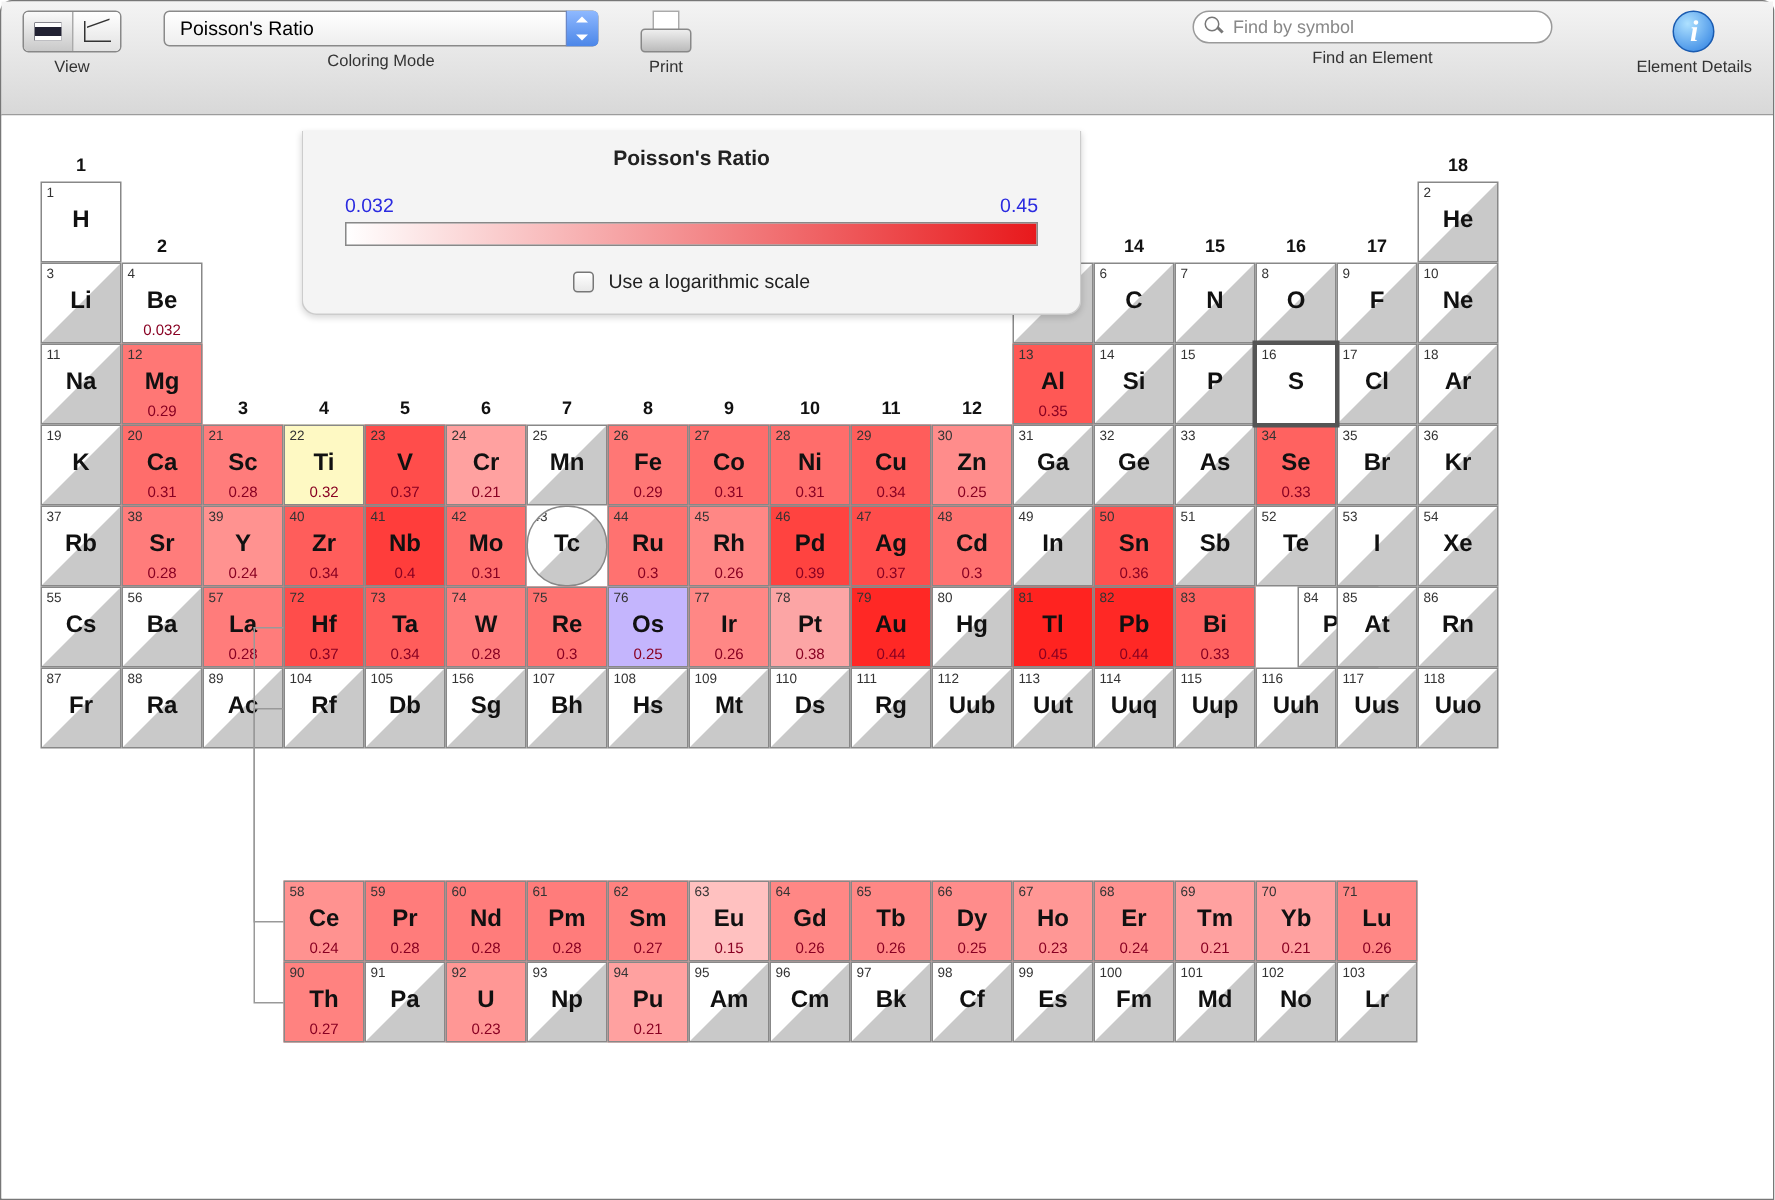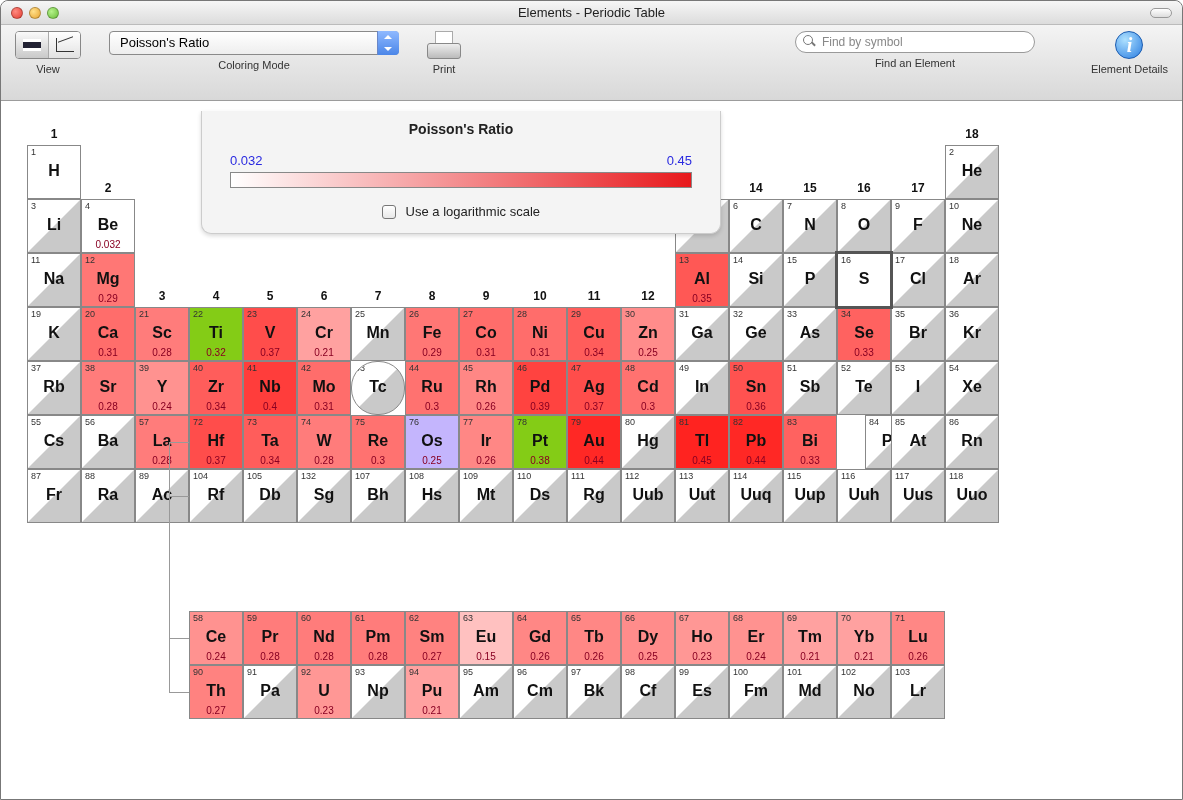--- a/index.html
+++ b/index.html
@@ -74,29 +74,20 @@
   .diag { background: linear-gradient(135deg, #fff 0%, #fff 49.5%, #c9c9c9 50.5%, #c9c9c9 100%); }
 
   
   .conn { position:absolute; border-color:#999; }
 </style>
 </head>
 <body>
 
 <div class="window">
 
-  <div class="titlebar">
-    <div class="traffic">
-      <span class="tl-close"></span>
-      <span class="tl-min"></span>
-      <span class="tl-zoom"></span>
-    </div>
-    <div class="title">Elements - Periodic Table</div>
-    <div class="pill"></div>
-  </div>
 
   <div class="toolbar">
     <div class="tool-group">
       <div class="segmented">
         <button class="active">
             <span class="ico-table"></span>
           </button>
         <button>
             <span class="ico-graph"></span>
           </button>
@@ -252,21 +243,21 @@
         <div class="cell" style="left: 54px; top: 182px; background: rgb(255, 109, 107);">
           <div class="num">20</div>
           <div class="sym">Ca</div>
           <div class="val">0.31</div>
         </div>
         <div class="cell" style="left: 108px; top: 182px; background: rgb(255, 124, 123);">
           <div class="num">21</div>
           <div class="sym">Sc</div>
           <div class="val">0.28</div>
         </div>
-        <div class="cell" style="left: 162px; top: 182px; background: #84cc16;">
+        <div class="cell" style="left: 162px; top: 182px; background: #fef9c3;">
           <div class="num">22</div>
           <div class="sym">Ti</div>
           <div class="val">0.32</div>
         </div>
         <div class="cell" style="left: 216px; top: 182px; background: rgb(255, 77, 75);">
           <div class="num">23</div>
           <div class="sym">V</div>
           <div class="val">0.37</div>
         </div>
         <div class="cell" style="left: 270px; top: 182px; background: rgb(255, 161, 160);">
@@ -447,21 +438,21 @@
         <div class="cell" style="left: 378px; top: 290px; background: #c4b5fd;">
           <div class="num">76</div>
           <div class="sym">Os</div>
           <div class="val">0.25</div>
         </div>
         <div class="cell" style="left: 432px; top: 290px; background: rgb(255, 135, 133);">
           <div class="num">77</div>
           <div class="sym">Ir</div>
           <div class="val">0.26</div>
         </div>
-        <div class="cell" style="left: 486px; top: 290px; background: #84cc16;">
+        <div class="cell" style="left: 486px; top: 290px; background: #fca5a5;">
           <div class="num">78</div>
           <div class="sym">Pt</div>
           <div class="val">0.38</div>
         </div>
         <div class="cell" style="left: 540px; top: 290px; background: rgb(255, 40, 37);">
           <div class="num">79</div>
           <div class="sym">Au</div>
           <div class="val">0.44</div>
         </div>
         <div class="cell diag" style="left: 594px; top: 290px;">
@@ -509,21 +500,21 @@
         </div>
         <div class="cell diag" style="left: 162px; top: 344px;">
           <div class="num">104</div>
           <div class="sym">Rf</div>
         </div>
         <div class="cell diag" style="left: 216px; top: 344px;">
           <div class="num">105</div>
           <div class="sym">Db</div>
         </div>
         <div class="cell diag" style="left: 270px; top: 344px;">
-          <div class="num">132</div>
+          <div class="num">156</div>
           <div class="sym">Sg</div>
         </div>
         <div class="cell diag" style="left: 324px; top: 344px;">
           <div class="num">107</div>
           <div class="sym">Bh</div>
         </div>
         <div class="cell diag" style="left: 378px; top: 344px;">
           <div class="num">108</div>
           <div class="sym">Hs</div>
         </div>

